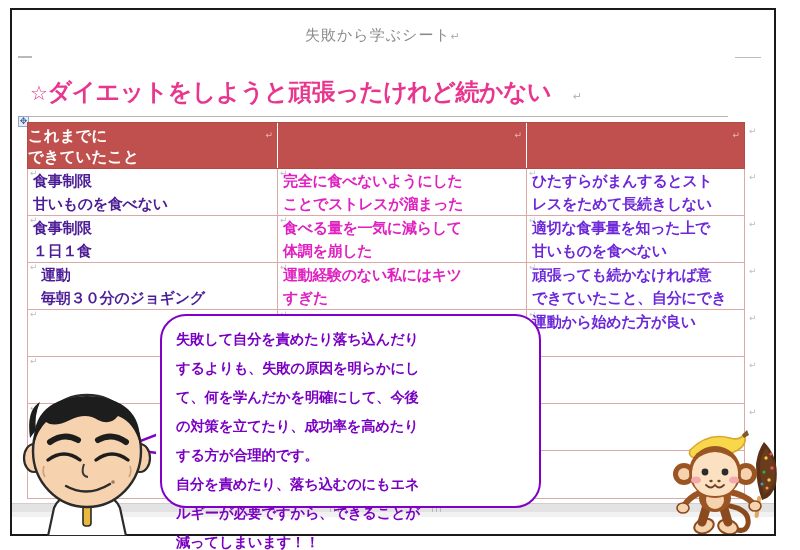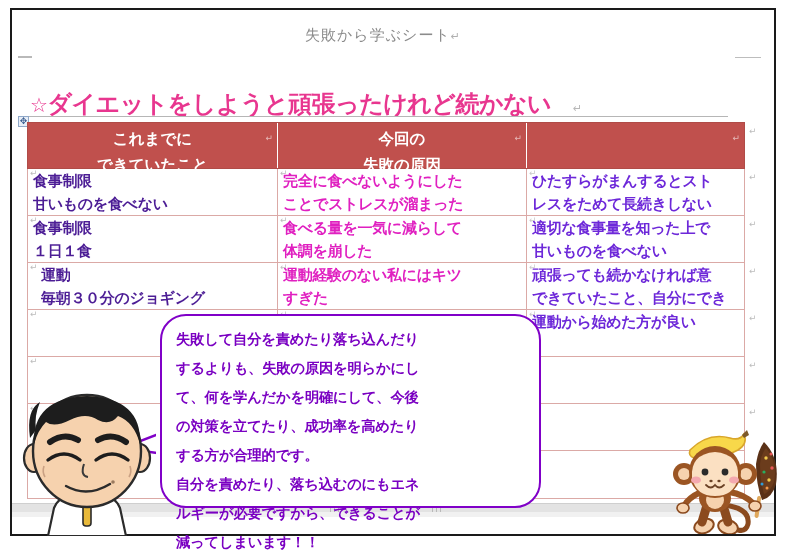--- a/index.html
+++ b/index.html
@@ -46,21 +46,21 @@
     font-family:"DejaVu Sans","Liberation Sans",sans-serif;
   }
   .prompt-line .caret{
     display:inline-block;width:1px;height:14px;background:#000;
     vertical-align:-2px;margin-right:1px;
   }
   .prompt-line .pilcrow{font-size:10px;color:#9b9b9b;font-weight:normal;}
 
   
   .headline{
-    position:absolute;left:30px;top:88px;width:600px;
+    position:absolute;left:30px;top:76px;width:600px;
     font-size:24px;font-weight:bold;color:#E8368F;letter-spacing:-0.5px;
     white-space:nowrap;
   }
   .headline .star{font-size:20px;color:#E8368F;}
   .headline .pilcrow{font-size:11px;color:#b8b8b8;font-weight:normal;}
   .headline-rule{
     position:absolute;left:28px;top:116px;width:700px;height:1px;background:#b6b6b6;
   }
 
   
@@ -74,21 +74,21 @@
   .tbl{
     position:absolute;left:27px;top:122px;width:718px;height:380px;
     box-sizing:border-box;
   }
   .tbl-head{
     display:flex;height:47px;background:#C0504D;box-sizing:border-box;
     border:1px solid #b04b47;
   }
   .th{
     flex:0 0 auto;box-sizing:border-box;color:#ffffff;font-weight:bold;
-    font-size:15.5px;line-height:26px;text-align:center;padding-top:3px;
+    font-size:15.5px;line-height:21px;text-align:left;padding-top:3px;
     position:relative;
   }
   .th-sep{border-right:1px solid #ffffff;}
   .c1{width:250px;}
   .c2{width:249px;}
   .c3{width:217px;}
   .th .pilcrow{
     position:absolute;right:4px;top:2px;font-size:9px;color:#e6b8b7;font-weight:normal;
   }
 
@@ -196,22 +196,20 @@
   <div class="tbl-handle">✥</div>
 
   <div class="tbl">
     <div class="tbl-head">
       <div class="th c1 th-sep">
         <span style="white-space:pre-line">これまでに
 できていたこと</span>
         <span class="pilcrow">↵</span>
       </div>
       <div class="th c2 th-sep">
-        <span style="white-space:pre-line">今回の
-失敗の原因</span>
         <span class="pilcrow">↵</span>
       </div>
       <div class="th c3">
         <span class="pilcrow">↵</span>
       </div>
     </div>
 
     <div class="tbl-body" id="tbody">
         <div class="row">
           <div class="cell col1 sep" style="width: 250px;">

